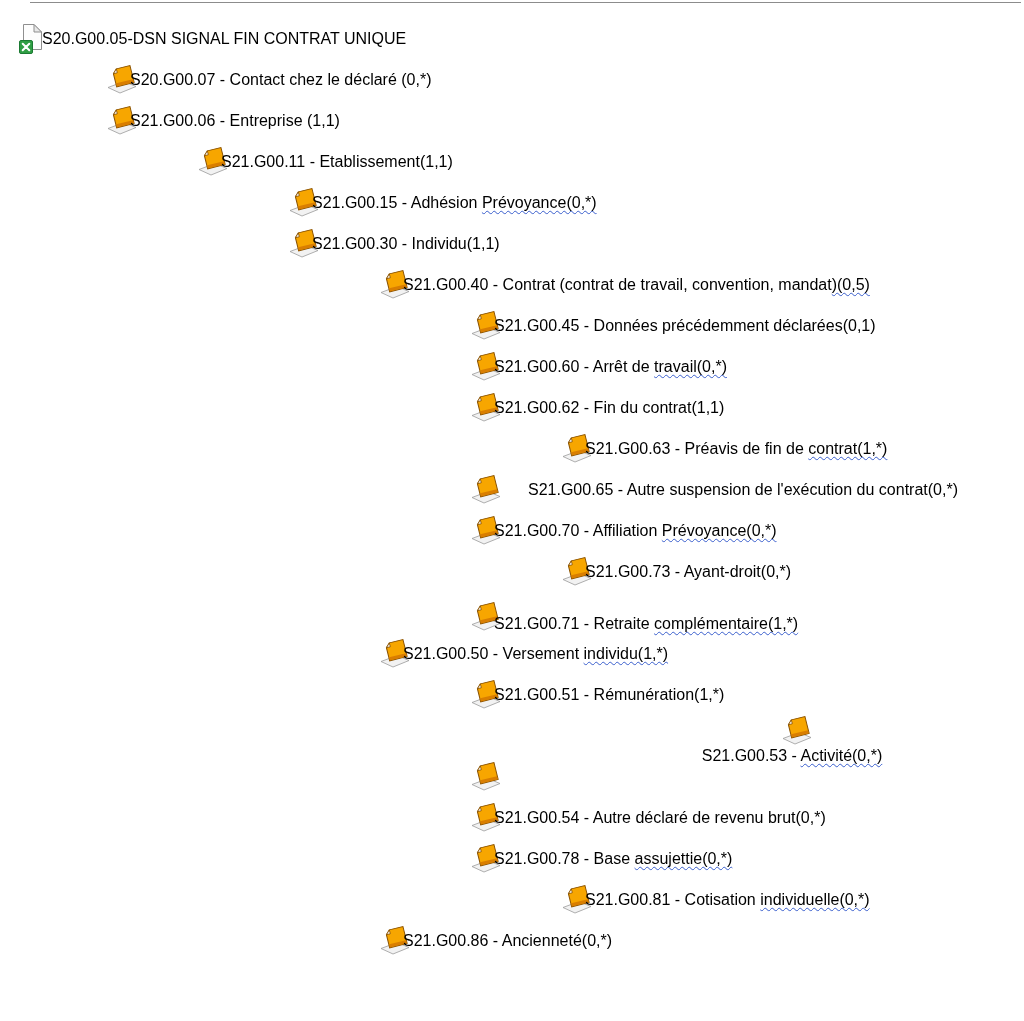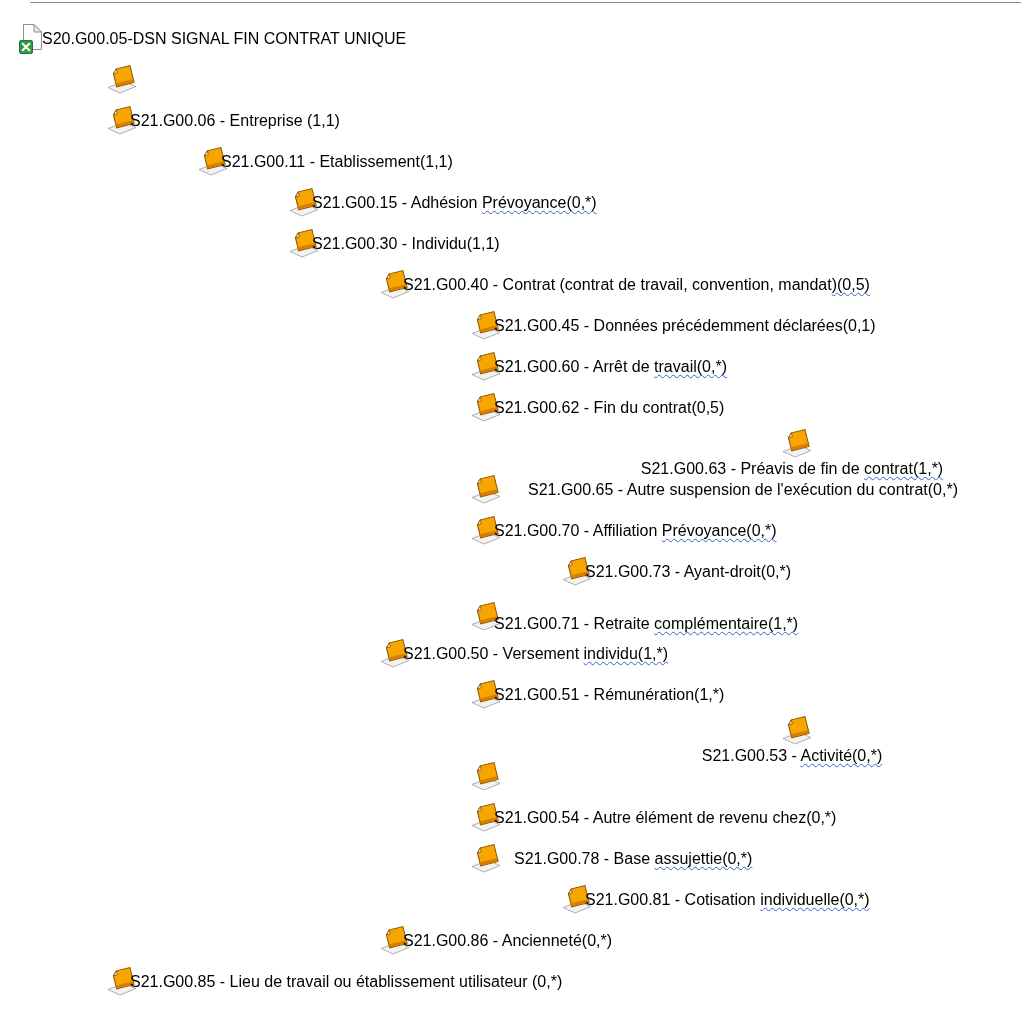--- a/index.html
+++ b/index.html
@@ -69,20 +69,21 @@
     <span class="icon-box tag-icon">
       <svg width="34" height="32" viewBox="0 0 34 32" aria-hidden="true">
         <polygon points="3,23.5 15,29 31,22.5 19,17.5" style="fill:#f2f2f2;stroke:#9b9b9b;stroke-width:0.8"></polygon>
         <g transform="rotate(-14 18 13)">
           <path d="M13.5 3.5 L27.5 3.5 L27.5 21 L9.5 21 L9.5 7.5 Z" style="fill:var(--tag-fill,#f7a600);stroke:var(--tag-edge,#8a5200);stroke-width:1"></path>
           <path d="M9.8 17.5 L27.2 17.5 L27.2 20.7 L9.8 20.7 Z" style="fill:var(--tag-fill-dark,#d97e00)"></path>
           <path d="M13.5 3.5 L13.5 7.5 L9.5 7.5 Z" style="fill:#ffffff;stroke:var(--tag-edge,#8a5200);stroke-width:0.8"></path>
         </g>
       </svg>
     </span>
+    <span class="row-label">S20.G00.07 - Contact chez le déclaré (0,*)</span>
   </div>
     <div class="tree-row" style="padding-left: 105px;">
     <span class="icon-box tag-icon">
       <svg width="34" height="32" viewBox="0 0 34 32" aria-hidden="true">
         <polygon points="3,23.5 15,29 31,22.5 19,17.5" style="fill:#f2f2f2;stroke:#9b9b9b;stroke-width:0.8"></polygon>
         <g transform="rotate(-14 18 13)">
           <path d="M13.5 3.5 L27.5 3.5 L27.5 21 L9.5 21 L9.5 7.5 Z" style="fill:var(--tag-fill,#f7a600);stroke:var(--tag-edge,#8a5200);stroke-width:1"></path>
           <path d="M9.8 17.5 L27.2 17.5 L27.2 20.7 L9.8 20.7 Z" style="fill:var(--tag-fill-dark,#d97e00)"></path>
           <path d="M13.5 3.5 L13.5 7.5 L9.5 7.5 Z" style="fill:#ffffff;stroke:var(--tag-edge,#8a5200);stroke-width:0.8"></path>
         </g>
@@ -172,196 +173,183 @@
     <span class="icon-box tag-icon">
       <svg width="34" height="32" viewBox="0 0 34 32" aria-hidden="true">
         <polygon points="3,23.5 15,29 31,22.5 19,17.5" style="fill:#f2f2f2;stroke:#9b9b9b;stroke-width:0.8"></polygon>
         <g transform="rotate(-14 18 13)">
           <path d="M13.5 3.5 L27.5 3.5 L27.5 21 L9.5 21 L9.5 7.5 Z" style="fill:var(--tag-fill,#f7a600);stroke:var(--tag-edge,#8a5200);stroke-width:1"></path>
           <path d="M9.8 17.5 L27.2 17.5 L27.2 20.7 L9.8 20.7 Z" style="fill:var(--tag-fill-dark,#d97e00)"></path>
           <path d="M13.5 3.5 L13.5 7.5 L9.5 7.5 Z" style="fill:#ffffff;stroke:var(--tag-edge,#8a5200);stroke-width:0.8"></path>
         </g>
       </svg>
     </span>
-    <span class="row-label">S21.G00.62 - Fin du contrat(0,5)</span>
+    <span class="row-label">S21.G00.62 - Fin du contrat(1,1)</span>
+  </div>
+    <div class="tree-row" style="padding-left: 560px;">
+    <span class="icon-box tag-icon">
+      <svg width="34" height="32" viewBox="0 0 34 32" aria-hidden="true">
+        <polygon points="3,23.5 15,29 31,22.5 19,17.5" style="fill:#f2f2f2;stroke:#9b9b9b;stroke-width:0.8"></polygon>
+        <g transform="rotate(-14 18 13)">
+          <path d="M13.5 3.5 L27.5 3.5 L27.5 21 L9.5 21 L9.5 7.5 Z" style="fill:var(--tag-fill,#f7a600);stroke:var(--tag-edge,#8a5200);stroke-width:1"></path>
+          <path d="M9.8 17.5 L27.2 17.5 L27.2 20.7 L9.8 20.7 Z" style="fill:var(--tag-fill-dark,#d97e00)"></path>
+          <path d="M13.5 3.5 L13.5 7.5 L9.5 7.5 Z" style="fill:#ffffff;stroke:var(--tag-edge,#8a5200);stroke-width:0.8"></path>
+        </g>
+      </svg>
+    </span>
+    <span class="row-label">S21.G00.63 - Préavis de fin de <span class="squiggle">contrat(1,*)</span></span>
+  </div>
+    <div class="tree-row" style="padding-left: 469px; gap: 34px;">
+    <span class="icon-box tag-icon">
+      <svg width="34" height="32" viewBox="0 0 34 32" aria-hidden="true">
+        <polygon points="3,23.5 15,29 31,22.5 19,17.5" style="fill:#f2f2f2;stroke:#9b9b9b;stroke-width:0.8"></polygon>
+        <g transform="rotate(-14 18 13)">
+          <path d="M13.5 3.5 L27.5 3.5 L27.5 21 L9.5 21 L9.5 7.5 Z" style="fill:var(--tag-fill,#f7a600);stroke:var(--tag-edge,#8a5200);stroke-width:1"></path>
+          <path d="M9.8 17.5 L27.2 17.5 L27.2 20.7 L9.8 20.7 Z" style="fill:var(--tag-fill-dark,#d97e00)"></path>
+          <path d="M13.5 3.5 L13.5 7.5 L9.5 7.5 Z" style="fill:#ffffff;stroke:var(--tag-edge,#8a5200);stroke-width:0.8"></path>
+        </g>
+      </svg>
+    </span>
+    <span class="row-label">S21.G00.65 - Autre suspension de l'exécution du contrat(0,*)</span>
+  </div>
+    <div class="tree-row" style="padding-left: 469px;">
+    <span class="icon-box tag-icon">
+      <svg width="34" height="32" viewBox="0 0 34 32" aria-hidden="true">
+        <polygon points="3,23.5 15,29 31,22.5 19,17.5" style="fill:#f2f2f2;stroke:#9b9b9b;stroke-width:0.8"></polygon>
+        <g transform="rotate(-14 18 13)">
+          <path d="M13.5 3.5 L27.5 3.5 L27.5 21 L9.5 21 L9.5 7.5 Z" style="fill:var(--tag-fill,#f7a600);stroke:var(--tag-edge,#8a5200);stroke-width:1"></path>
+          <path d="M9.8 17.5 L27.2 17.5 L27.2 20.7 L9.8 20.7 Z" style="fill:var(--tag-fill-dark,#d97e00)"></path>
+          <path d="M13.5 3.5 L13.5 7.5 L9.5 7.5 Z" style="fill:#ffffff;stroke:var(--tag-edge,#8a5200);stroke-width:0.8"></path>
+        </g>
+      </svg>
+    </span>
+    <span class="row-label">S21.G00.70 - Affiliation <span class="squiggle">Prévoyance(0,*)</span></span>
+  </div>
+    <div class="tree-row" style="padding-left: 560px;">
+    <span class="icon-box tag-icon">
+      <svg width="34" height="32" viewBox="0 0 34 32" aria-hidden="true">
+        <polygon points="3,23.5 15,29 31,22.5 19,17.5" style="fill:#f2f2f2;stroke:#9b9b9b;stroke-width:0.8"></polygon>
+        <g transform="rotate(-14 18 13)">
+          <path d="M13.5 3.5 L27.5 3.5 L27.5 21 L9.5 21 L9.5 7.5 Z" style="fill:var(--tag-fill,#f7a600);stroke:var(--tag-edge,#8a5200);stroke-width:1"></path>
+          <path d="M9.8 17.5 L27.2 17.5 L27.2 20.7 L9.8 20.7 Z" style="fill:var(--tag-fill-dark,#d97e00)"></path>
+          <path d="M13.5 3.5 L13.5 7.5 L9.5 7.5 Z" style="fill:#ffffff;stroke:var(--tag-edge,#8a5200);stroke-width:0.8"></path>
+        </g>
+      </svg>
+    </span>
+    <span class="row-label">S21.G00.73 - Ayant-droit(0,*)</span>
+  </div>
+    <div class="tree-row" style="padding-left: 469px; align-items: flex-end;">
+    <span class="icon-box tag-icon">
+      <svg width="34" height="32" viewBox="0 0 34 32" aria-hidden="true">
+        <polygon points="3,23.5 15,29 31,22.5 19,17.5" style="fill:#f2f2f2;stroke:#9b9b9b;stroke-width:0.8"></polygon>
+        <g transform="rotate(-14 18 13)">
+          <path d="M13.5 3.5 L27.5 3.5 L27.5 21 L9.5 21 L9.5 7.5 Z" style="fill:var(--tag-fill,#f7a600);stroke:var(--tag-edge,#8a5200);stroke-width:1"></path>
+          <path d="M9.8 17.5 L27.2 17.5 L27.2 20.7 L9.8 20.7 Z" style="fill:var(--tag-fill-dark,#d97e00)"></path>
+          <path d="M13.5 3.5 L13.5 7.5 L9.5 7.5 Z" style="fill:#ffffff;stroke:var(--tag-edge,#8a5200);stroke-width:0.8"></path>
+        </g>
+      </svg>
+    </span>
+    <span class="row-label">S21.G00.71 - Retraite <span class="squiggle">complémentaire(1,*)</span></span>
+  </div>
+    <div class="tree-row" style="padding-left: 378px;">
+    <span class="icon-box tag-icon">
+      <svg width="34" height="32" viewBox="0 0 34 32" aria-hidden="true">
+        <polygon points="3,23.5 15,29 31,22.5 19,17.5" style="fill:#f2f2f2;stroke:#9b9b9b;stroke-width:0.8"></polygon>
+        <g transform="rotate(-14 18 13)">
+          <path d="M13.5 3.5 L27.5 3.5 L27.5 21 L9.5 21 L9.5 7.5 Z" style="fill:var(--tag-fill,#f7a600);stroke:var(--tag-edge,#8a5200);stroke-width:1"></path>
+          <path d="M9.8 17.5 L27.2 17.5 L27.2 20.7 L9.8 20.7 Z" style="fill:var(--tag-fill-dark,#d97e00)"></path>
+          <path d="M13.5 3.5 L13.5 7.5 L9.5 7.5 Z" style="fill:#ffffff;stroke:var(--tag-edge,#8a5200);stroke-width:0.8"></path>
+        </g>
+      </svg>
+    </span>
+    <span class="row-label">S21.G00.50 - Versement <span class="squiggle">individu(1,*)</span></span>
+  </div>
+    <div class="tree-row" style="padding-left: 469px;">
+    <span class="icon-box tag-icon">
+      <svg width="34" height="32" viewBox="0 0 34 32" aria-hidden="true">
+        <polygon points="3,23.5 15,29 31,22.5 19,17.5" style="fill:#f2f2f2;stroke:#9b9b9b;stroke-width:0.8"></polygon>
+        <g transform="rotate(-14 18 13)">
+          <path d="M13.5 3.5 L27.5 3.5 L27.5 21 L9.5 21 L9.5 7.5 Z" style="fill:var(--tag-fill,#f7a600);stroke:var(--tag-edge,#8a5200);stroke-width:1"></path>
+          <path d="M9.8 17.5 L27.2 17.5 L27.2 20.7 L9.8 20.7 Z" style="fill:var(--tag-fill-dark,#d97e00)"></path>
+          <path d="M13.5 3.5 L13.5 7.5 L9.5 7.5 Z" style="fill:#ffffff;stroke:var(--tag-edge,#8a5200);stroke-width:0.8"></path>
+        </g>
+      </svg>
+    </span>
+    <span class="row-label">S21.G00.51 - Rémunération(1,*)</span>
   </div>
     <div class="tree-row" style="padding-left: 560px; flex-direction: column;">
     <span class="icon-box tag-icon">
       <svg width="34" height="32" viewBox="0 0 34 32" aria-hidden="true">
         <polygon points="3,23.5 15,29 31,22.5 19,17.5" style="fill:#f2f2f2;stroke:#9b9b9b;stroke-width:0.8"></polygon>
         <g transform="rotate(-14 18 13)">
           <path d="M13.5 3.5 L27.5 3.5 L27.5 21 L9.5 21 L9.5 7.5 Z" style="fill:var(--tag-fill,#f7a600);stroke:var(--tag-edge,#8a5200);stroke-width:1"></path>
           <path d="M9.8 17.5 L27.2 17.5 L27.2 20.7 L9.8 20.7 Z" style="fill:var(--tag-fill-dark,#d97e00)"></path>
           <path d="M13.5 3.5 L13.5 7.5 L9.5 7.5 Z" style="fill:#ffffff;stroke:var(--tag-edge,#8a5200);stroke-width:0.8"></path>
         </g>
       </svg>
     </span>
-    <span class="row-label">S21.G00.63 - Préavis de fin de <span class="squiggle">contrat(1,*)</span></span>
-  </div>
-    <div class="tree-row" style="padding-left: 469px; gap: 34px;">
-    <span class="icon-box tag-icon">
-      <svg width="34" height="32" viewBox="0 0 34 32" aria-hidden="true">
-        <polygon points="3,23.5 15,29 31,22.5 19,17.5" style="fill:#f2f2f2;stroke:#9b9b9b;stroke-width:0.8"></polygon>
-        <g transform="rotate(-14 18 13)">
-          <path d="M13.5 3.5 L27.5 3.5 L27.5 21 L9.5 21 L9.5 7.5 Z" style="fill:var(--tag-fill,#f7a600);stroke:var(--tag-edge,#8a5200);stroke-width:1"></path>
-          <path d="M9.8 17.5 L27.2 17.5 L27.2 20.7 L9.8 20.7 Z" style="fill:var(--tag-fill-dark,#d97e00)"></path>
-          <path d="M13.5 3.5 L13.5 7.5 L9.5 7.5 Z" style="fill:#ffffff;stroke:var(--tag-edge,#8a5200);stroke-width:0.8"></path>
-        </g>
-      </svg>
-    </span>
-    <span class="row-label">S21.G00.65 - Autre suspension de l'exécution du contrat(0,*)</span>
-  </div>
-    <div class="tree-row" style="padding-left: 469px;">
-    <span class="icon-box tag-icon">
-      <svg width="34" height="32" viewBox="0 0 34 32" aria-hidden="true">
-        <polygon points="3,23.5 15,29 31,22.5 19,17.5" style="fill:#f2f2f2;stroke:#9b9b9b;stroke-width:0.8"></polygon>
-        <g transform="rotate(-14 18 13)">
-          <path d="M13.5 3.5 L27.5 3.5 L27.5 21 L9.5 21 L9.5 7.5 Z" style="fill:var(--tag-fill,#f7a600);stroke:var(--tag-edge,#8a5200);stroke-width:1"></path>
-          <path d="M9.8 17.5 L27.2 17.5 L27.2 20.7 L9.8 20.7 Z" style="fill:var(--tag-fill-dark,#d97e00)"></path>
-          <path d="M13.5 3.5 L13.5 7.5 L9.5 7.5 Z" style="fill:#ffffff;stroke:var(--tag-edge,#8a5200);stroke-width:0.8"></path>
-        </g>
-      </svg>
-    </span>
-    <span class="row-label">S21.G00.70 - Affiliation <span class="squiggle">Prévoyance(0,*)</span></span>
+    <span class="row-label">S21.G00.53 - <span class="squiggle">Activité(0,*)</span></span>
+  </div>
+    <div class="tree-row" style="padding-left: 469px;">
+    <span class="icon-box tag-icon">
+      <svg width="34" height="32" viewBox="0 0 34 32" aria-hidden="true">
+        <polygon points="3,23.5 15,29 31,22.5 19,17.5" style="fill:#f2f2f2;stroke:#9b9b9b;stroke-width:0.8"></polygon>
+        <g transform="rotate(-14 18 13)">
+          <path d="M13.5 3.5 L27.5 3.5 L27.5 21 L9.5 21 L9.5 7.5 Z" style="fill:var(--tag-fill,#f7a600);stroke:var(--tag-edge,#8a5200);stroke-width:1"></path>
+          <path d="M9.8 17.5 L27.2 17.5 L27.2 20.7 L9.8 20.7 Z" style="fill:var(--tag-fill-dark,#d97e00)"></path>
+          <path d="M13.5 3.5 L13.5 7.5 L9.5 7.5 Z" style="fill:#ffffff;stroke:var(--tag-edge,#8a5200);stroke-width:0.8"></path>
+        </g>
+      </svg>
+    </span>
+  </div>
+    <div class="tree-row" style="padding-left: 469px;">
+    <span class="icon-box tag-icon">
+      <svg width="34" height="32" viewBox="0 0 34 32" aria-hidden="true">
+        <polygon points="3,23.5 15,29 31,22.5 19,17.5" style="fill:#f2f2f2;stroke:#9b9b9b;stroke-width:0.8"></polygon>
+        <g transform="rotate(-14 18 13)">
+          <path d="M13.5 3.5 L27.5 3.5 L27.5 21 L9.5 21 L9.5 7.5 Z" style="fill:var(--tag-fill,#f7a600);stroke:var(--tag-edge,#8a5200);stroke-width:1"></path>
+          <path d="M9.8 17.5 L27.2 17.5 L27.2 20.7 L9.8 20.7 Z" style="fill:var(--tag-fill-dark,#d97e00)"></path>
+          <path d="M13.5 3.5 L13.5 7.5 L9.5 7.5 Z" style="fill:#ffffff;stroke:var(--tag-edge,#8a5200);stroke-width:0.8"></path>
+        </g>
+      </svg>
+    </span>
+    <span class="row-label">S21.G00.54 - Autre déclaré de revenu brut(0,*)</span>
+  </div>
+    <div class="tree-row" style="padding-left: 469px;">
+    <span class="icon-box tag-icon">
+      <svg width="34" height="32" viewBox="0 0 34 32" aria-hidden="true">
+        <polygon points="3,23.5 15,29 31,22.5 19,17.5" style="fill:#f2f2f2;stroke:#9b9b9b;stroke-width:0.8"></polygon>
+        <g transform="rotate(-14 18 13)">
+          <path d="M13.5 3.5 L27.5 3.5 L27.5 21 L9.5 21 L9.5 7.5 Z" style="fill:var(--tag-fill,#f7a600);stroke:var(--tag-edge,#8a5200);stroke-width:1"></path>
+          <path d="M9.8 17.5 L27.2 17.5 L27.2 20.7 L9.8 20.7 Z" style="fill:var(--tag-fill-dark,#d97e00)"></path>
+          <path d="M13.5 3.5 L13.5 7.5 L9.5 7.5 Z" style="fill:#ffffff;stroke:var(--tag-edge,#8a5200);stroke-width:0.8"></path>
+        </g>
+      </svg>
+    </span>
+    <span class="row-label">S21.G00.78 - Base <span class="squiggle">assujettie(0,*)</span></span>
   </div>
     <div class="tree-row" style="padding-left: 560px;">
     <span class="icon-box tag-icon">
       <svg width="34" height="32" viewBox="0 0 34 32" aria-hidden="true">
         <polygon points="3,23.5 15,29 31,22.5 19,17.5" style="fill:#f2f2f2;stroke:#9b9b9b;stroke-width:0.8"></polygon>
         <g transform="rotate(-14 18 13)">
           <path d="M13.5 3.5 L27.5 3.5 L27.5 21 L9.5 21 L9.5 7.5 Z" style="fill:var(--tag-fill,#f7a600);stroke:var(--tag-edge,#8a5200);stroke-width:1"></path>
           <path d="M9.8 17.5 L27.2 17.5 L27.2 20.7 L9.8 20.7 Z" style="fill:var(--tag-fill-dark,#d97e00)"></path>
           <path d="M13.5 3.5 L13.5 7.5 L9.5 7.5 Z" style="fill:#ffffff;stroke:var(--tag-edge,#8a5200);stroke-width:0.8"></path>
         </g>
       </svg>
     </span>
-    <span class="row-label">S21.G00.73 - Ayant-droit(0,*)</span>
-  </div>
-    <div class="tree-row" style="padding-left: 469px; align-items: flex-end;">
-    <span class="icon-box tag-icon">
-      <svg width="34" height="32" viewBox="0 0 34 32" aria-hidden="true">
-        <polygon points="3,23.5 15,29 31,22.5 19,17.5" style="fill:#f2f2f2;stroke:#9b9b9b;stroke-width:0.8"></polygon>
-        <g transform="rotate(-14 18 13)">
-          <path d="M13.5 3.5 L27.5 3.5 L27.5 21 L9.5 21 L9.5 7.5 Z" style="fill:var(--tag-fill,#f7a600);stroke:var(--tag-edge,#8a5200);stroke-width:1"></path>
-          <path d="M9.8 17.5 L27.2 17.5 L27.2 20.7 L9.8 20.7 Z" style="fill:var(--tag-fill-dark,#d97e00)"></path>
-          <path d="M13.5 3.5 L13.5 7.5 L9.5 7.5 Z" style="fill:#ffffff;stroke:var(--tag-edge,#8a5200);stroke-width:0.8"></path>
-        </g>
-      </svg>
-    </span>
-    <span class="row-label">S21.G00.71 - Retraite <span class="squiggle">complémentaire(1,*)</span></span>
+    <span class="row-label">S21.G00.81 - Cotisation <span class="squiggle">individuelle(0,*)</span></span>
   </div>
     <div class="tree-row" style="padding-left: 378px;">
     <span class="icon-box tag-icon">
       <svg width="34" height="32" viewBox="0 0 34 32" aria-hidden="true">
         <polygon points="3,23.5 15,29 31,22.5 19,17.5" style="fill:#f2f2f2;stroke:#9b9b9b;stroke-width:0.8"></polygon>
         <g transform="rotate(-14 18 13)">
           <path d="M13.5 3.5 L27.5 3.5 L27.5 21 L9.5 21 L9.5 7.5 Z" style="fill:var(--tag-fill,#f7a600);stroke:var(--tag-edge,#8a5200);stroke-width:1"></path>
           <path d="M9.8 17.5 L27.2 17.5 L27.2 20.7 L9.8 20.7 Z" style="fill:var(--tag-fill-dark,#d97e00)"></path>
           <path d="M13.5 3.5 L13.5 7.5 L9.5 7.5 Z" style="fill:#ffffff;stroke:var(--tag-edge,#8a5200);stroke-width:0.8"></path>
         </g>
       </svg>
     </span>
-    <span class="row-label">S21.G00.50 - Versement <span class="squiggle">individu(1,*)</span></span>
-  </div>
-    <div class="tree-row" style="padding-left: 469px;">
-    <span class="icon-box tag-icon">
-      <svg width="34" height="32" viewBox="0 0 34 32" aria-hidden="true">
-        <polygon points="3,23.5 15,29 31,22.5 19,17.5" style="fill:#f2f2f2;stroke:#9b9b9b;stroke-width:0.8"></polygon>
-        <g transform="rotate(-14 18 13)">
-          <path d="M13.5 3.5 L27.5 3.5 L27.5 21 L9.5 21 L9.5 7.5 Z" style="fill:var(--tag-fill,#f7a600);stroke:var(--tag-edge,#8a5200);stroke-width:1"></path>
-          <path d="M9.8 17.5 L27.2 17.5 L27.2 20.7 L9.8 20.7 Z" style="fill:var(--tag-fill-dark,#d97e00)"></path>
-          <path d="M13.5 3.5 L13.5 7.5 L9.5 7.5 Z" style="fill:#ffffff;stroke:var(--tag-edge,#8a5200);stroke-width:0.8"></path>
-        </g>
-      </svg>
-    </span>
-    <span class="row-label">S21.G00.51 - Rémunération(1,*)</span>
-  </div>
-    <div class="tree-row" style="padding-left: 560px; flex-direction: column;">
-    <span class="icon-box tag-icon">
-      <svg width="34" height="32" viewBox="0 0 34 32" aria-hidden="true">
-        <polygon points="3,23.5 15,29 31,22.5 19,17.5" style="fill:#f2f2f2;stroke:#9b9b9b;stroke-width:0.8"></polygon>
-        <g transform="rotate(-14 18 13)">
-          <path d="M13.5 3.5 L27.5 3.5 L27.5 21 L9.5 21 L9.5 7.5 Z" style="fill:var(--tag-fill,#f7a600);stroke:var(--tag-edge,#8a5200);stroke-width:1"></path>
-          <path d="M9.8 17.5 L27.2 17.5 L27.2 20.7 L9.8 20.7 Z" style="fill:var(--tag-fill-dark,#d97e00)"></path>
-          <path d="M13.5 3.5 L13.5 7.5 L9.5 7.5 Z" style="fill:#ffffff;stroke:var(--tag-edge,#8a5200);stroke-width:0.8"></path>
-        </g>
-      </svg>
-    </span>
-    <span class="row-label">S21.G00.53 - <span class="squiggle">Activité(0,*)</span></span>
-  </div>
-    <div class="tree-row" style="padding-left: 469px;">
-    <span class="icon-box tag-icon">
-      <svg width="34" height="32" viewBox="0 0 34 32" aria-hidden="true">
-        <polygon points="3,23.5 15,29 31,22.5 19,17.5" style="fill:#f2f2f2;stroke:#9b9b9b;stroke-width:0.8"></polygon>
-        <g transform="rotate(-14 18 13)">
-          <path d="M13.5 3.5 L27.5 3.5 L27.5 21 L9.5 21 L9.5 7.5 Z" style="fill:var(--tag-fill,#f7a600);stroke:var(--tag-edge,#8a5200);stroke-width:1"></path>
-          <path d="M9.8 17.5 L27.2 17.5 L27.2 20.7 L9.8 20.7 Z" style="fill:var(--tag-fill-dark,#d97e00)"></path>
-          <path d="M13.5 3.5 L13.5 7.5 L9.5 7.5 Z" style="fill:#ffffff;stroke:var(--tag-edge,#8a5200);stroke-width:0.8"></path>
-        </g>
-      </svg>
-    </span>
-  </div>
-    <div class="tree-row" style="padding-left: 469px;">
-    <span class="icon-box tag-icon">
-      <svg width="34" height="32" viewBox="0 0 34 32" aria-hidden="true">
-        <polygon points="3,23.5 15,29 31,22.5 19,17.5" style="fill:#f2f2f2;stroke:#9b9b9b;stroke-width:0.8"></polygon>
-        <g transform="rotate(-14 18 13)">
-          <path d="M13.5 3.5 L27.5 3.5 L27.5 21 L9.5 21 L9.5 7.5 Z" style="fill:var(--tag-fill,#f7a600);stroke:var(--tag-edge,#8a5200);stroke-width:1"></path>
-          <path d="M9.8 17.5 L27.2 17.5 L27.2 20.7 L9.8 20.7 Z" style="fill:var(--tag-fill-dark,#d97e00)"></path>
-          <path d="M13.5 3.5 L13.5 7.5 L9.5 7.5 Z" style="fill:#ffffff;stroke:var(--tag-edge,#8a5200);stroke-width:0.8"></path>
-        </g>
-      </svg>
-    </span>
-    <span class="row-label">S21.G00.54 - Autre élément de revenu chez(0,*)</span>
-  </div>
-    <div class="tree-row" style="padding-left: 469px; gap: 20px;">
-    <span class="icon-box tag-icon">
-      <svg width="34" height="32" viewBox="0 0 34 32" aria-hidden="true">
-        <polygon points="3,23.5 15,29 31,22.5 19,17.5" style="fill:#f2f2f2;stroke:#9b9b9b;stroke-width:0.8"></polygon>
-        <g transform="rotate(-14 18 13)">
-          <path d="M13.5 3.5 L27.5 3.5 L27.5 21 L9.5 21 L9.5 7.5 Z" style="fill:var(--tag-fill,#f7a600);stroke:var(--tag-edge,#8a5200);stroke-width:1"></path>
-          <path d="M9.8 17.5 L27.2 17.5 L27.2 20.7 L9.8 20.7 Z" style="fill:var(--tag-fill-dark,#d97e00)"></path>
-          <path d="M13.5 3.5 L13.5 7.5 L9.5 7.5 Z" style="fill:#ffffff;stroke:var(--tag-edge,#8a5200);stroke-width:0.8"></path>
-        </g>
-      </svg>
-    </span>
-    <span class="row-label">S21.G00.78 - Base <span class="squiggle">assujettie(0,*)</span></span>
-  </div>
-    <div class="tree-row" style="padding-left: 560px;">
-    <span class="icon-box tag-icon">
-      <svg width="34" height="32" viewBox="0 0 34 32" aria-hidden="true">
-        <polygon points="3,23.5 15,29 31,22.5 19,17.5" style="fill:#f2f2f2;stroke:#9b9b9b;stroke-width:0.8"></polygon>
-        <g transform="rotate(-14 18 13)">
-          <path d="M13.5 3.5 L27.5 3.5 L27.5 21 L9.5 21 L9.5 7.5 Z" style="fill:var(--tag-fill,#f7a600);stroke:var(--tag-edge,#8a5200);stroke-width:1"></path>
-          <path d="M9.8 17.5 L27.2 17.5 L27.2 20.7 L9.8 20.7 Z" style="fill:var(--tag-fill-dark,#d97e00)"></path>
-          <path d="M13.5 3.5 L13.5 7.5 L9.5 7.5 Z" style="fill:#ffffff;stroke:var(--tag-edge,#8a5200);stroke-width:0.8"></path>
-        </g>
-      </svg>
-    </span>
-    <span class="row-label">S21.G00.81 - Cotisation <span class="squiggle">individuelle(0,*)</span></span>
-  </div>
-    <div class="tree-row" style="padding-left: 378px;">
-    <span class="icon-box tag-icon">
-      <svg width="34" height="32" viewBox="0 0 34 32" aria-hidden="true">
-        <polygon points="3,23.5 15,29 31,22.5 19,17.5" style="fill:#f2f2f2;stroke:#9b9b9b;stroke-width:0.8"></polygon>
-        <g transform="rotate(-14 18 13)">
-          <path d="M13.5 3.5 L27.5 3.5 L27.5 21 L9.5 21 L9.5 7.5 Z" style="fill:var(--tag-fill,#f7a600);stroke:var(--tag-edge,#8a5200);stroke-width:1"></path>
-          <path d="M9.8 17.5 L27.2 17.5 L27.2 20.7 L9.8 20.7 Z" style="fill:var(--tag-fill-dark,#d97e00)"></path>
-          <path d="M13.5 3.5 L13.5 7.5 L9.5 7.5 Z" style="fill:#ffffff;stroke:var(--tag-edge,#8a5200);stroke-width:0.8"></path>
-        </g>
-      </svg>
-    </span>
     <span class="row-label">S21.G00.86 - Ancienneté(0,*)</span>
   </div>
-    <div class="tree-row" style="padding-left: 105px;">
-    <span class="icon-box tag-icon">
-      <svg width="34" height="32" viewBox="0 0 34 32" aria-hidden="true">
-        <polygon points="3,23.5 15,29 31,22.5 19,17.5" style="fill:#f2f2f2;stroke:#9b9b9b;stroke-width:0.8"></polygon>
-        <g transform="rotate(-14 18 13)">
-          <path d="M13.5 3.5 L27.5 3.5 L27.5 21 L9.5 21 L9.5 7.5 Z" style="fill:var(--tag-fill,#f7a600);stroke:var(--tag-edge,#8a5200);stroke-width:1"></path>
-          <path d="M9.8 17.5 L27.2 17.5 L27.2 20.7 L9.8 20.7 Z" style="fill:var(--tag-fill-dark,#d97e00)"></path>
-          <path d="M13.5 3.5 L13.5 7.5 L9.5 7.5 Z" style="fill:#ffffff;stroke:var(--tag-edge,#8a5200);stroke-width:0.8"></path>
-        </g>
-      </svg>
-    </span>
-    <span class="row-label">S21.G00.85 - Lieu de travail ou établissement utilisateur (0,*)</span>
-  </div>
   </div>
 
 </body></html>

